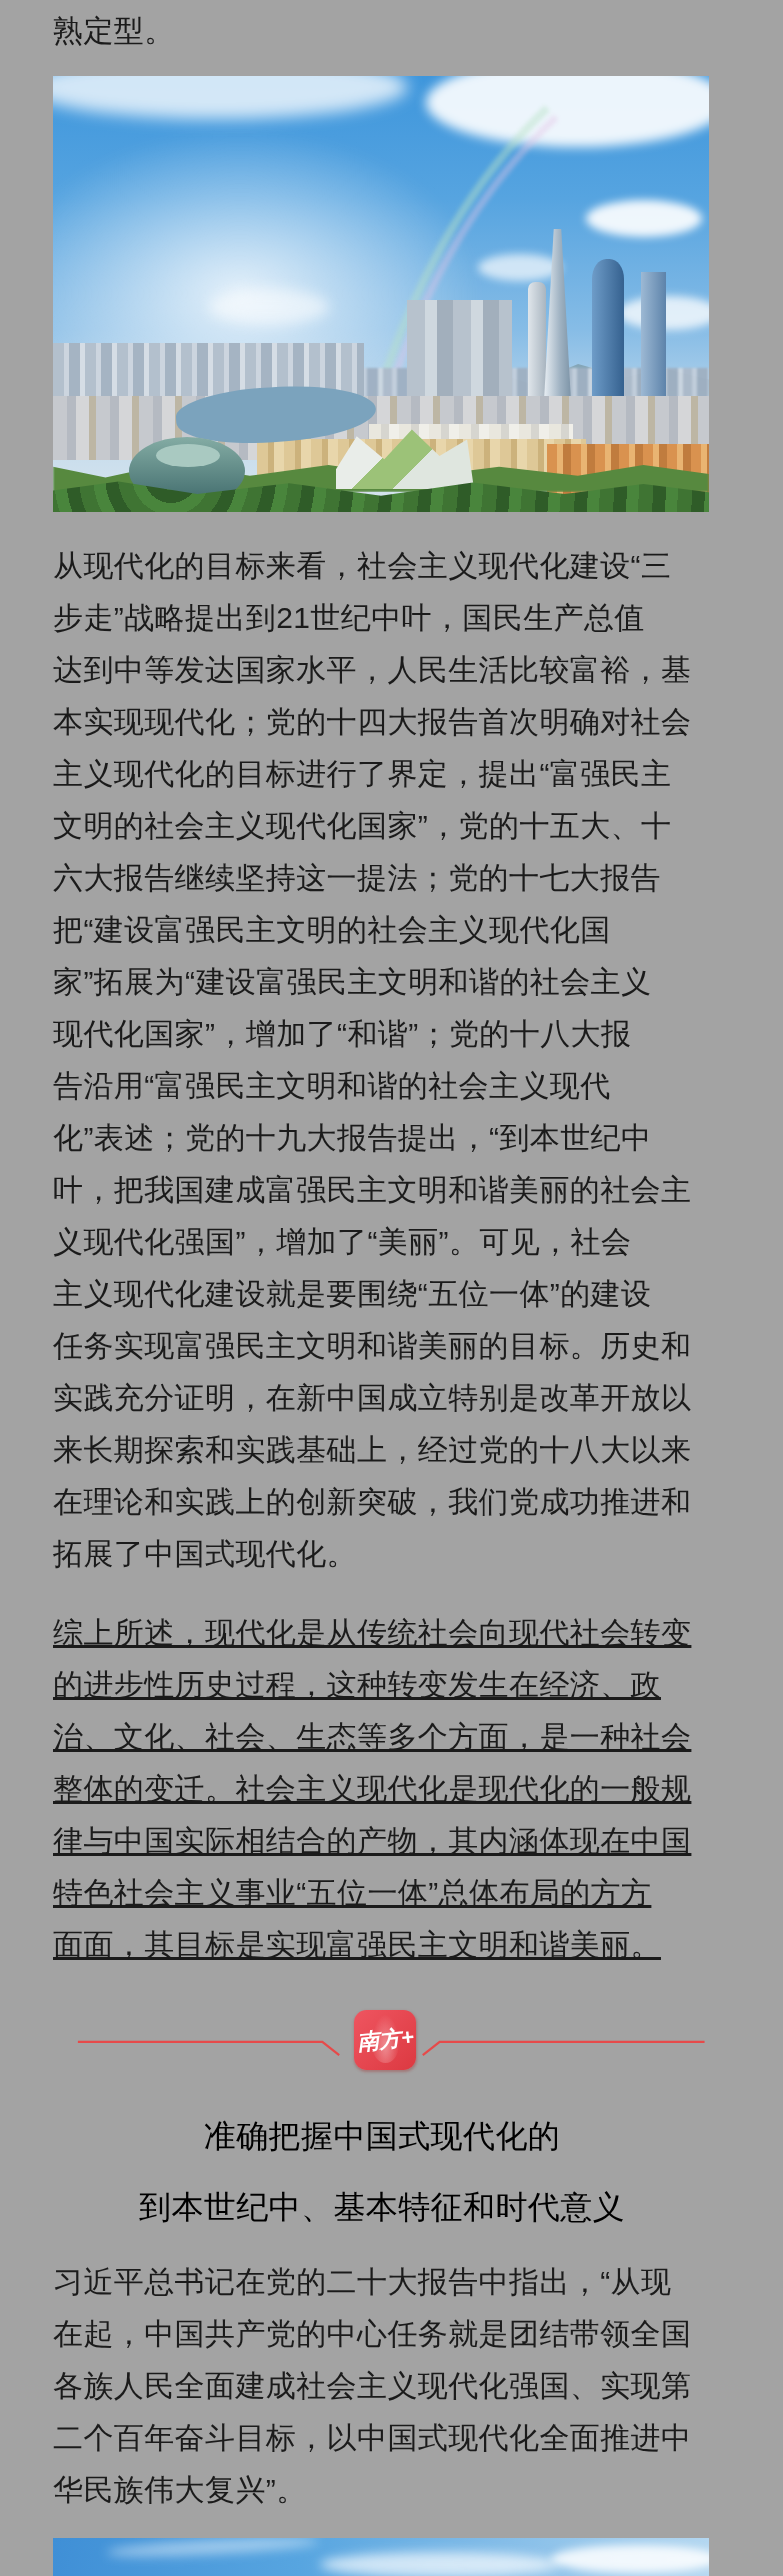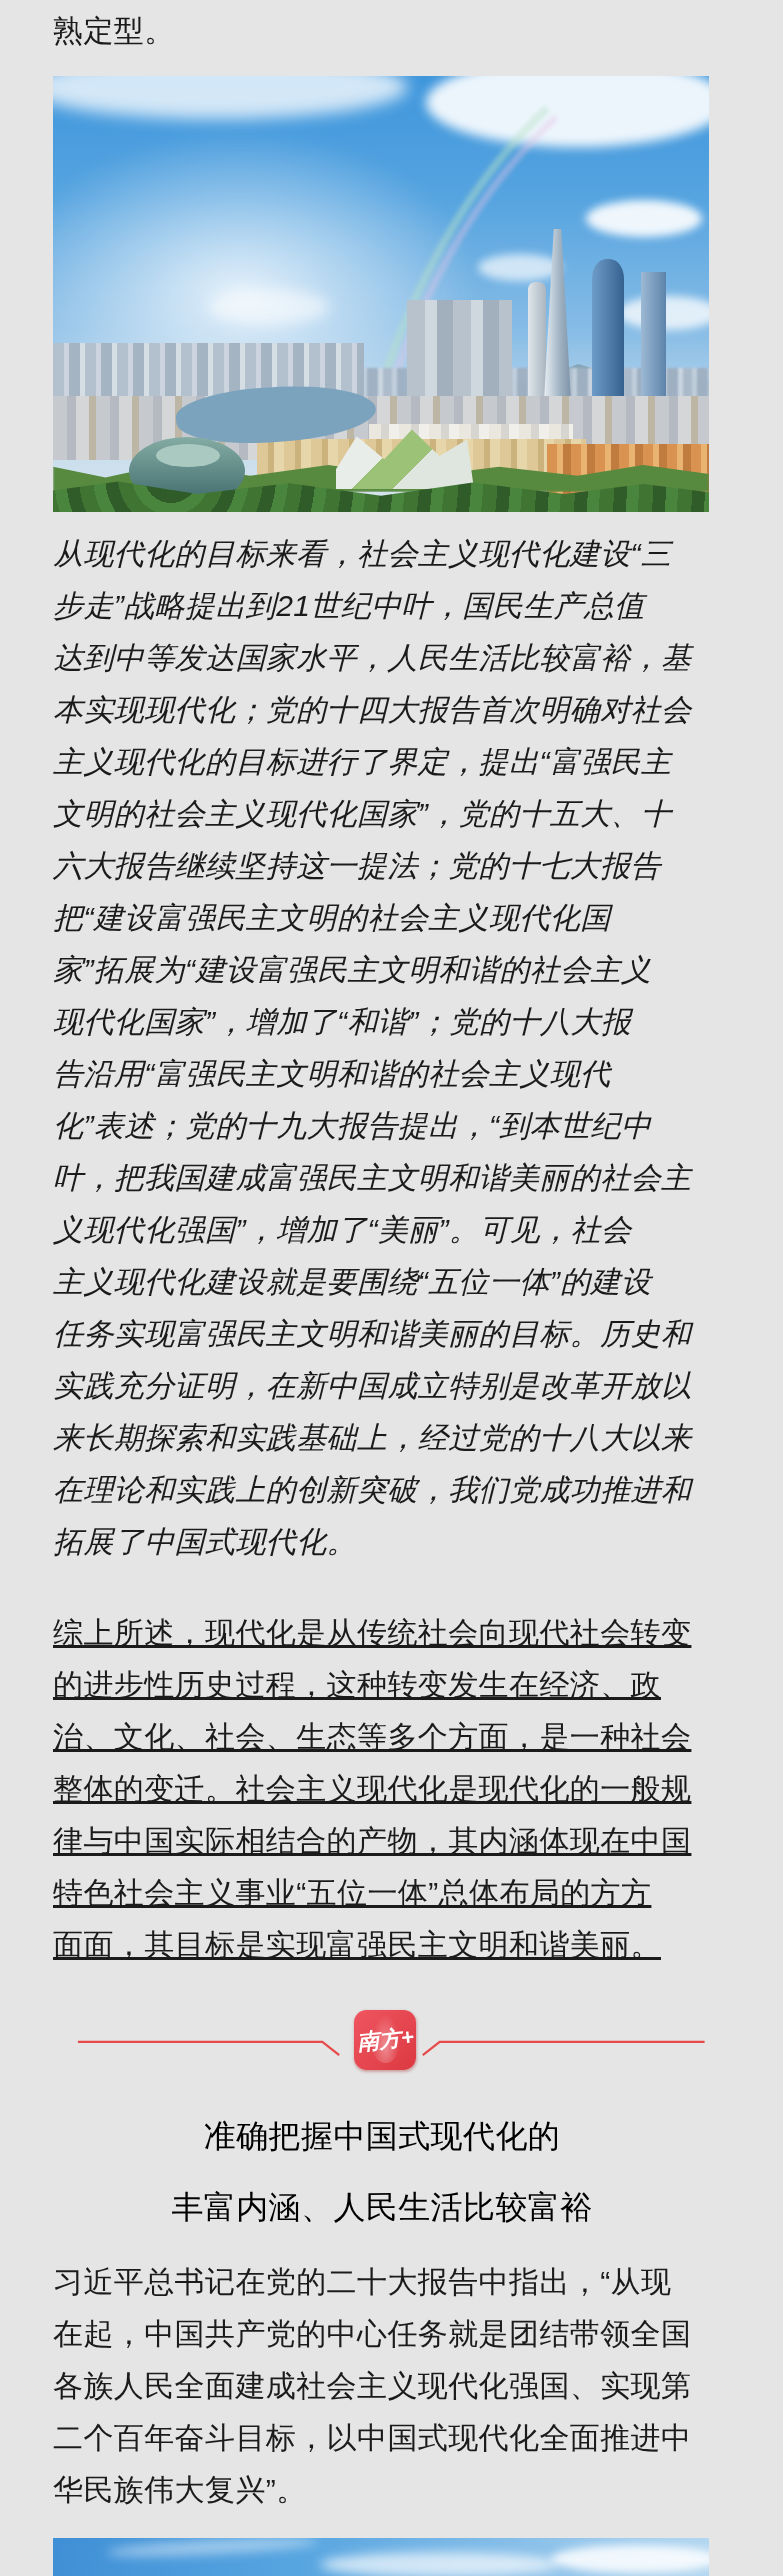--- a/index.html
+++ b/index.html
@@ -1,29 +1,29 @@
 <!DOCTYPE html>
 <html style="font-size:14.2px"><head>
 <meta charset="utf-8">
 <style>
   html,body{margin:0;padding:0;}
   body{
     width:783px;height:2576px;position:relative;overflow:hidden;background:#ffffff;
     font-family:"Liberation Sans","DejaVu Sans",sans-serif;
   }
-  .page{position:absolute;inset:0;background:#e5e5e5;}
+  .page{position:absolute;inset:0;background:#a3a3a3;}
 
   
   .body-text{
     position:absolute;left:53px;width:658px;margin:0;
     font-size:30px;line-height:52px;letter-spacing:0.4px;
     color:#1b1b1b;white-space:pre-line;text-align:justify;
   }
   .leading{top:5.3px;}
-  .p1{top:528px;font-style:italic;}
+  .p1{top:540px;}
   .p2{top:1607px;text-decoration:underline;}
   .p3{top:2256px;}
   .section-title{
     position:absolute;left:53px;width:658px;margin:0;text-align:center;
     font-size:32px;font-weight:normal;color:#000;line-height:36px;letter-spacing:0.4px;
   }
   .t1{top:2118px;}
   .t2{top:2189px;}
 
   
@@ -176,21 +176,21 @@
   <svg class="divider-svg" width="656" height="107" viewBox="0 0 738 120">
     <polyline points="28,57 303,57 322,72" fill="none" stroke="#e64a4a" stroke-width="2.5"></polyline>
     <polyline points="416,72 435,57 733,57" fill="none" stroke="#e64a4a" stroke-width="2.5"></polyline>
   </svg>
   <div class="logo">
     <div class="flame"></div>
     <span class="logo-text">南方+</span>
   </div>
 
   <h2 class="section-title t1">准确把握中国式现代化的</h2>
-  <h2 class="section-title t2">丰富内涵、人民生活比较富裕</h2>
+  <h2 class="section-title t2">到本世纪中、基本特征和时代意义</h2>
 
   <p class="body-text p3">习近平总书记在党的二十大报告中指出，“从现
 在起，中国共产党的中心任务就是团结带领全国
 各族人民全面建成社会主义现代化强国、实现第
 二个百年奋斗目标，以中国式现代化全面推进中
 华民族伟大复兴”。</p>
 
   <figure class="bottom-photo">
     <div class="bcloud b1"></div>
     <div class="bcloud b2"></div>

